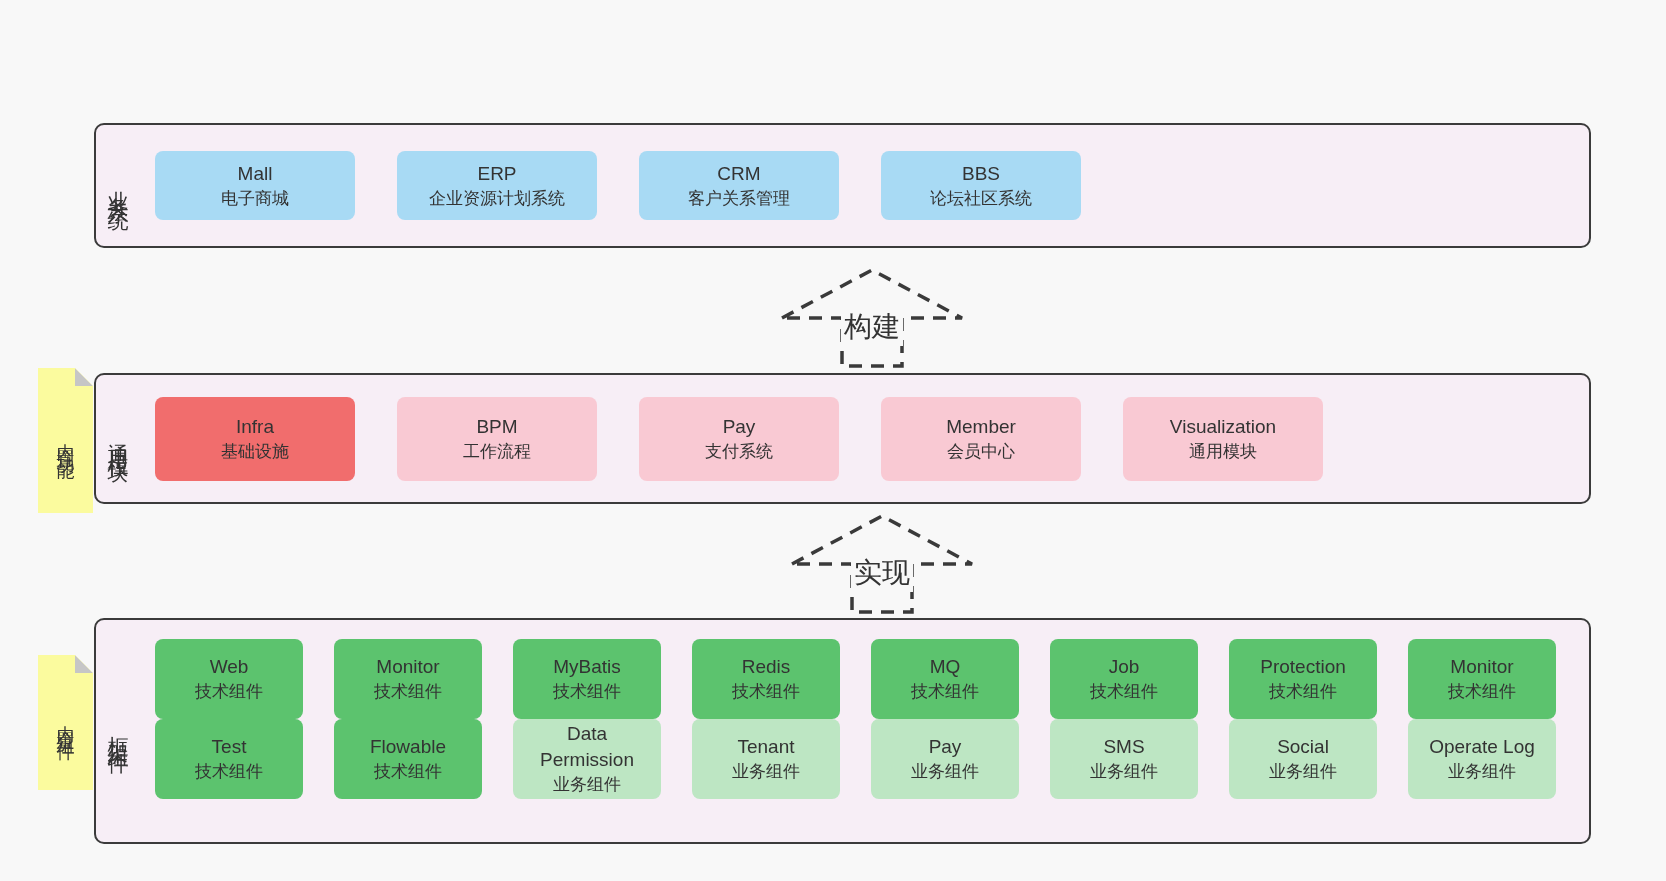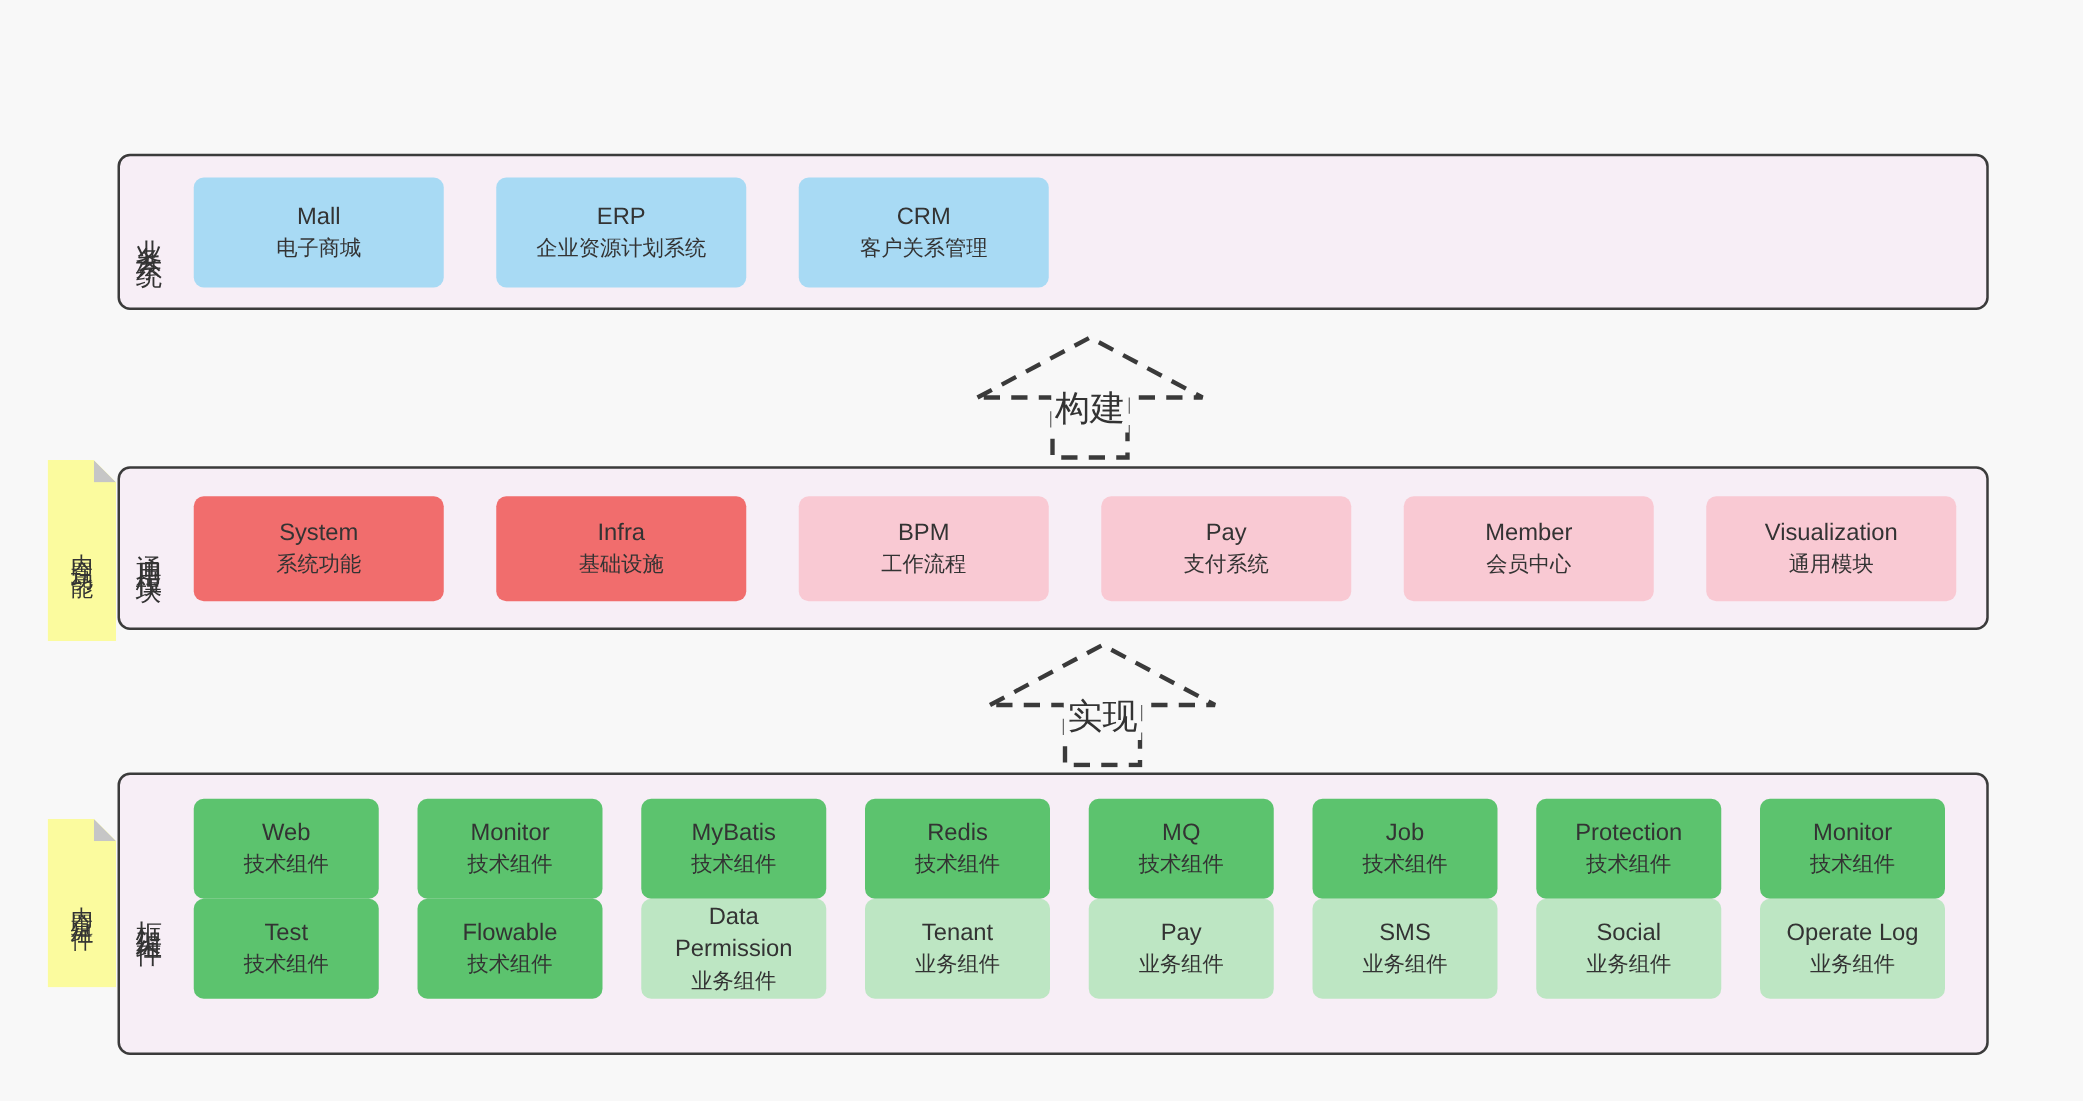--- a/index.html
+++ b/index.html
@@ -19,21 +19,21 @@
   .band-2{top:373px;height:131px;}
   .band-3{top:618px;height:226px;}
 
   .band-label{position:absolute;left:12px;top:50%;transform:translateY(-50%);
         writing-mode:vertical-rl;text-orientation:upright;font-size:21px;
         letter-spacing:6px;color:var(--text);line-height:1;}
 
   .boxes{position:absolute;left:59px;top:0;height:100%;display:flex;align-items:center;gap:42px;}
   .box{border-radius:8px;display:flex;flex-direction:column;justify-content:center;
        align-items:center;text-align:center;}
-  .box-6{width:200px;height:88px;}
+  .box-6{width:200px;height:69px;}
   .band-2 .box-6{height:84px;}
   .box-8{width:148px;height:80px;padding:0 9px;}
   .blue{background:var(--box-blue);}
   .red{background:var(--box-red);}
   .pink{background:var(--box-pink);}
   .green{background:var(--box-green);}
   .lgreen{background:var(--box-light-green);}
   .box-name{font-size:19px;line-height:1.38;}
   .box-desc{font-size:17px;line-height:1.38;}
 
@@ -71,42 +71,42 @@
         <div class="box-desc">电子商城</div>
       </div>
       <div class="box box-6 blue">
         <div class="box-name">ERP</div>
         <div class="box-desc">企业资源计划系统</div>
       </div>
       <div class="box box-6 blue">
         <div class="box-name">CRM</div>
         <div class="box-desc">客户关系管理</div>
       </div>
+      <div class="box box-6 blue">
+        <div class="box-name">BBS</div>
+        <div class="box-desc">论坛社区系统</div>
+      </div>
     </div>
   </div>
 
   <div class="arrow arrow-1">
     <svg width="200" height="106" viewBox="0 0 200 106">
       <polygon points="10,56 100,8 190,56 130,56 130,104 70,104 70,56" fill="none" stroke="#3a3a3a" stroke-width="3.5" stroke-dasharray="13 9"></polygon>
     </svg>
     <span class="arrow-label">构建</span>
   </div>
 
   <div class="note note-1">
     <div class="note-fold"></div>
     <div class="note-text">内置功能</div>
   </div>
   <div class="band band-2">
     <div class="band-label">通用模块</div>
     <div class="boxes">
       <div class="box box-6 red">
-        <div class="box-name">System</div>
-        <div class="box-desc">系统功能</div>
-      </div>
-      <div class="box box-6 red">
         <div class="box-name">Infra</div>
         <div class="box-desc">基础设施</div>
       </div>
       <div class="box box-6 pink">
         <div class="box-name">BPM</div>
         <div class="box-desc">工作流程</div>
       </div>
       <div class="box box-6 pink">
         <div class="box-name">Pay</div>
         <div class="box-desc">支付系统</div>

